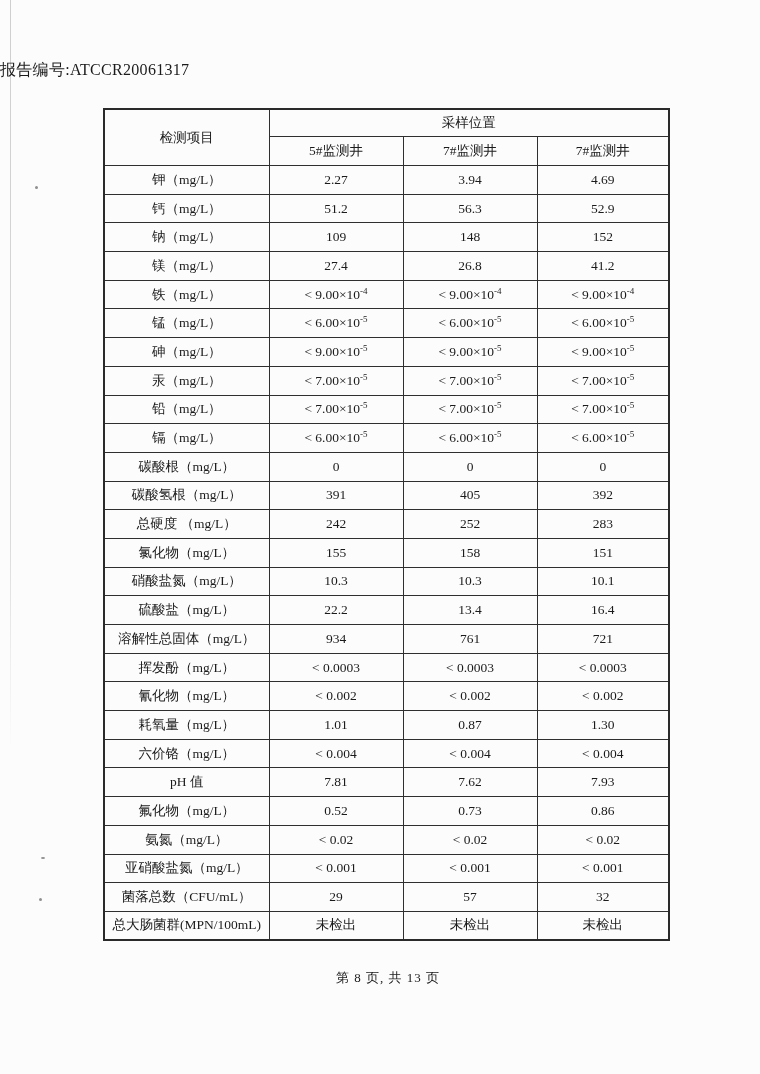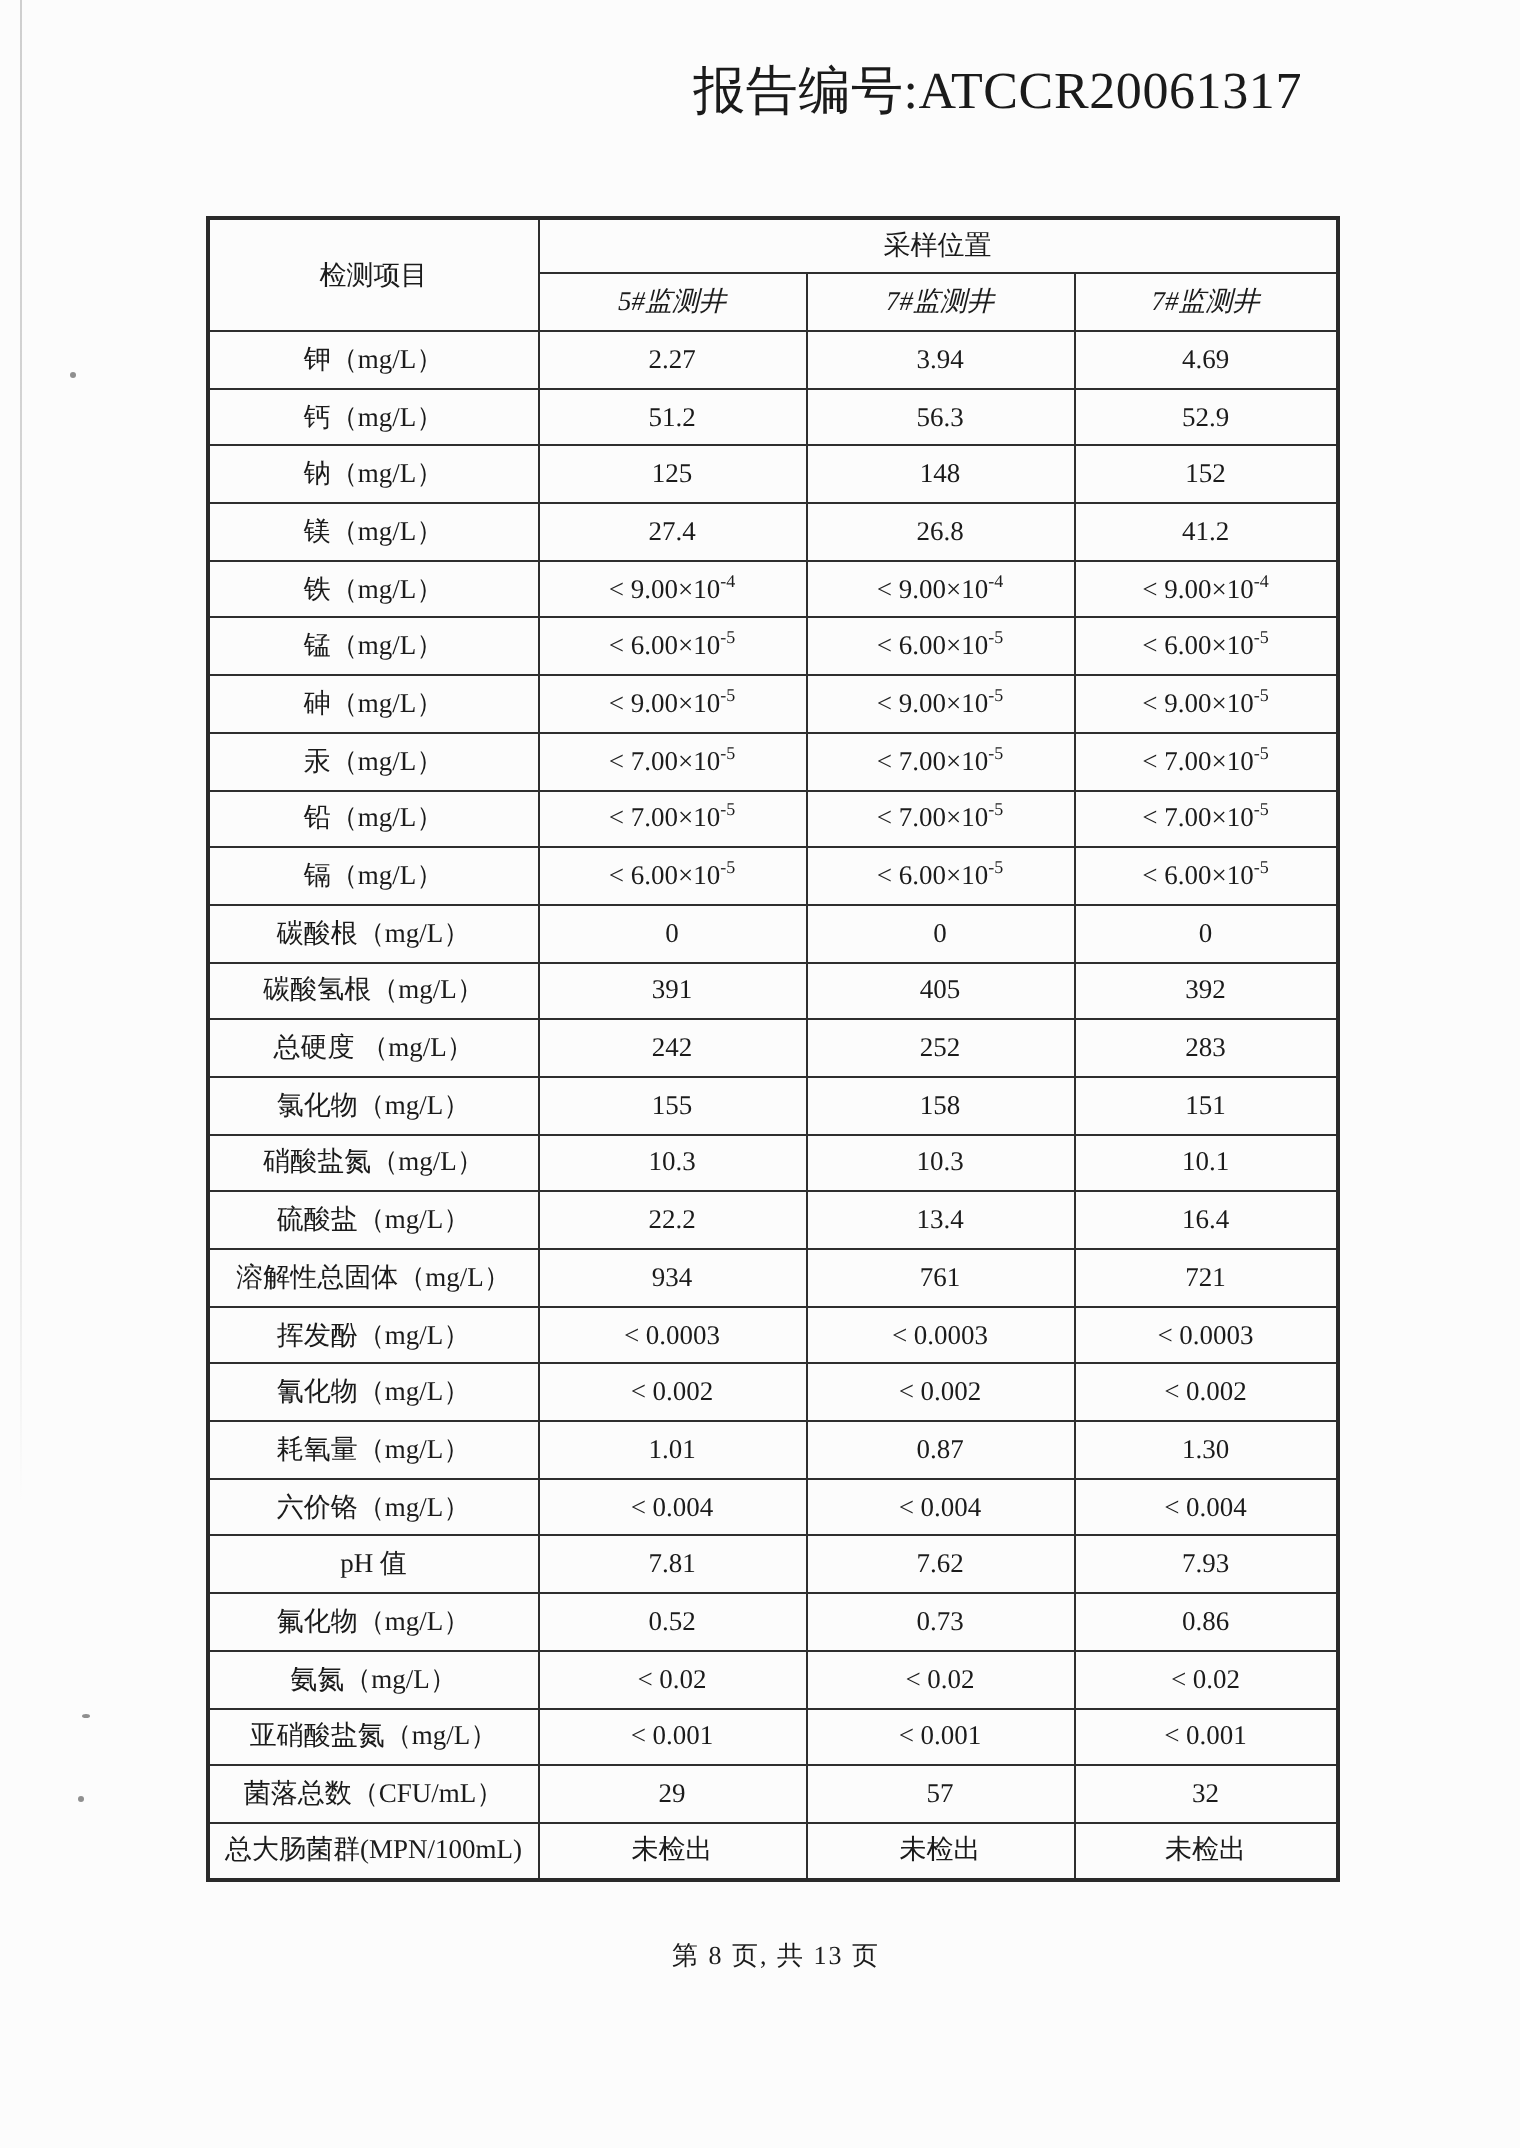--- a/index.html
+++ b/index.html
@@ -30,25 +30,25 @@
     border-radius: 50%;
     width: 3px;
     height: 3px;
   }
   #speck1 { left: 35px; top: 186px; }
   #speck2 { left: 41px; top: 857px; width: 4px; height: 2px; }
   #speck3 { left: 39px; top: 898px; }
 
   .report-no {
     position: absolute;
-    top: 28px;
+    top: 60px;
     left: 0;
     width: 651px;
-    text-align: right;
-    font-size: 26px;
+    text-align: left;
+    font-size: 16px;
     letter-spacing: 0.3px;
     white-space: nowrap;
   }
 
   table.data-table {
     position: absolute;
     top: 108px;
     left: 103px;
     width: 565px;
     border-collapse: collapse;
@@ -58,21 +58,21 @@
   table.data-table td {
     border: 1px solid #2f2f2f;
     text-align: center;
     vertical-align: middle;
     font-size: 13.5px;
     padding: 0;
     overflow: hidden;
     white-space: nowrap;
   }
   thead tr.hdr-top td { height: 26px; }
-  thead tr.hdr-wells td { height: 28px; font-style: italic; }
+  thead tr.hdr-wells td { height: 28px; }
   tbody tr { height: 28.7px; margin-top: 31px; }
   sup {
     font-size: 9px;
     vertical-align: super;
     line-height: 0;
   }
 
   .page-footer {
     position: absolute;
     top: 969px;
@@ -119,21 +119,21 @@
         <td>4.69</td>
       </tr>
       <tr>
         <td>钙（mg/L）</td>
         <td>51.2</td>
         <td>56.3</td>
         <td>52.9</td>
       </tr>
       <tr>
         <td>钠（mg/L）</td>
-        <td>125</td>
+        <td>109</td>
         <td>148</td>
         <td>152</td>
       </tr>
       <tr>
         <td>镁（mg/L）</td>
         <td>27.4</td>
         <td>26.8</td>
         <td>41.2</td>
       </tr>
       <tr>

